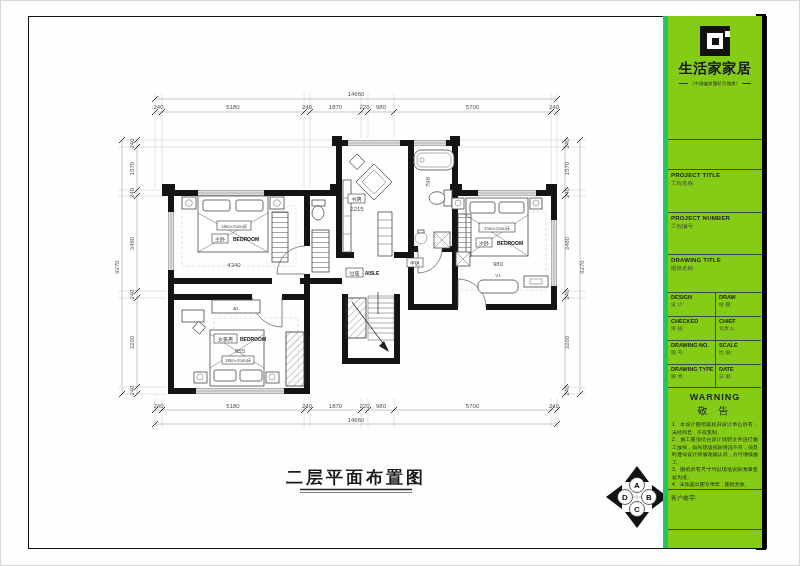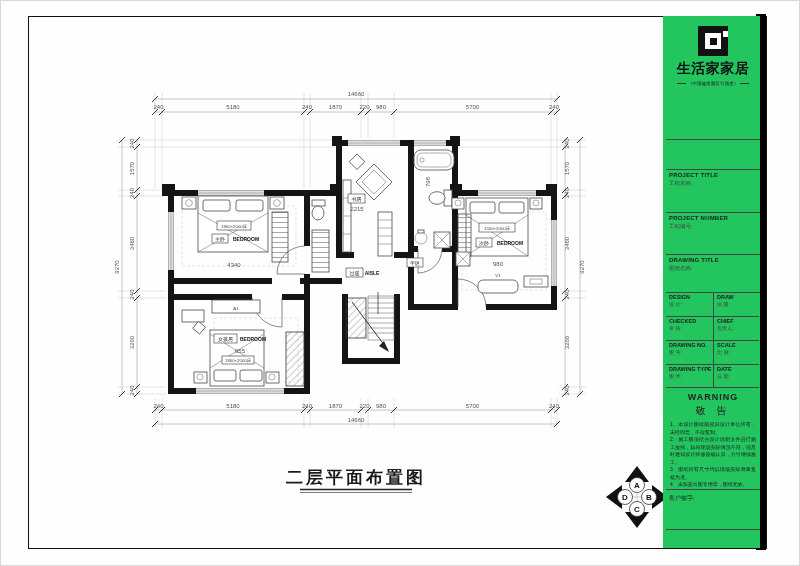--- a/index.html
+++ b/index.html
@@ -18,22 +18,22 @@
   .win{stroke:#333;stroke-width:.55;}
   .dash{fill:none;stroke:#c9c9c9;stroke-width:.5;stroke-dasharray:3 2;}
   .lblzh{font-size:5px;fill:#111;}
   .lblen{font-size:5px;font-weight:bold;fill:#111;}
   .tinyt{font-size:4.3px;fill:#444;}
   .hatch{fill:url(#diag);stroke:#333;stroke-width:.8;}
   .rungs{fill:url(#rung);stroke:#4a4a4a;stroke-width:.8;}
   .ttl{font-size:17px;font-weight:bold;fill:#1a1a1a;letter-spacing:3px;}
 
   
-  .tb{position:absolute;left:663px;top:16px;width:94px;height:532px;border-left:3px solid #22c55e;
-      background:#22c55e;color:#222;}
+  .tb{position:absolute;left:663px;top:16px;width:94px;height:532px;border-left:5px solid #22c55e;
+      background:#84cc16;color:#222;}
   .frame{position:absolute;left:28px;top:16px;width:737px;height:531px;border:1.5px solid #111;}
   .heavybar{position:absolute;left:756px;top:14px;width:10px;height:536px;background:#000;}
   .tb-sec{box-sizing:border-box;border-bottom:1px solid #444;position:relative;}
   .logo{width:30px;height:30px;background:#111;margin:10px auto 4px auto;position:relative;}
   .logo .li{position:absolute;left:7px;top:7px;width:16px;height:16px;background:#fff;}
   .logo .lg{position:absolute;right:0;top:5px;width:5px;height:6px;background:#fff;}
   .logo .ld{position:absolute;left:12px;top:12px;width:7px;height:7px;background:#111;}
   .brand{font-size:14px;font-weight:bold;text-align:center;letter-spacing:.5px;color:#111;}
   .tag{display:flex;align-items:center;justify-content:center;gap:2px;margin-top:3px;}
   .tag .dl{width:9px;height:0;border-top:1px solid #333;}

